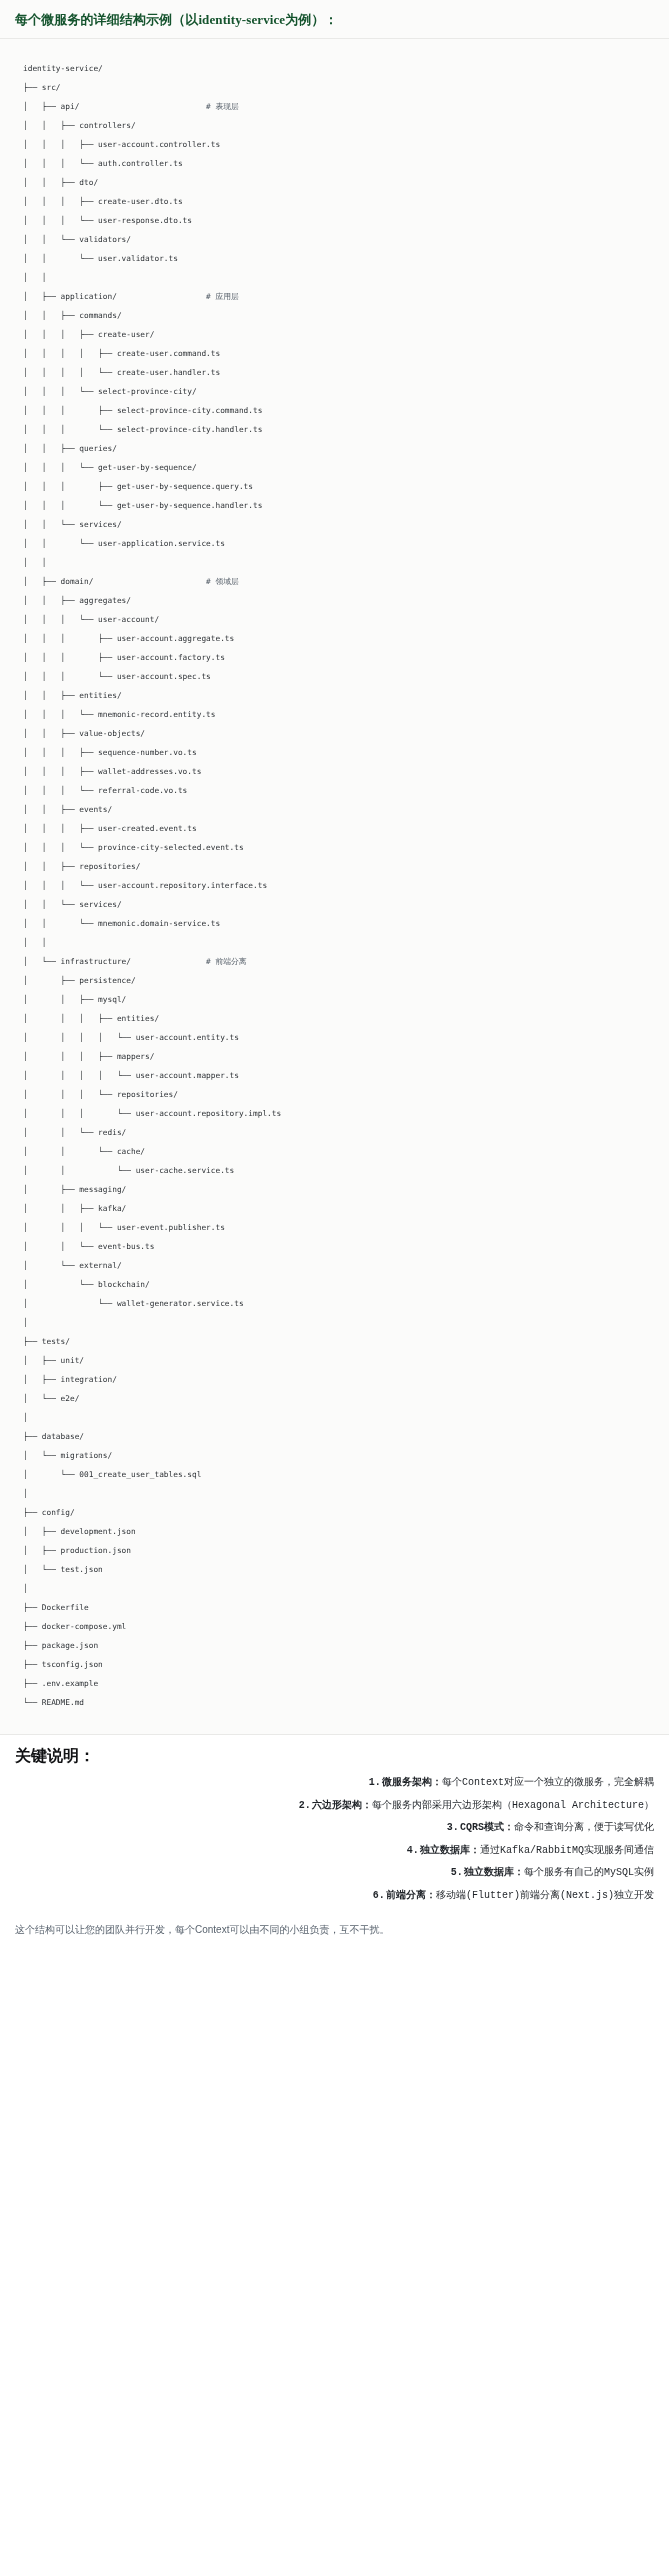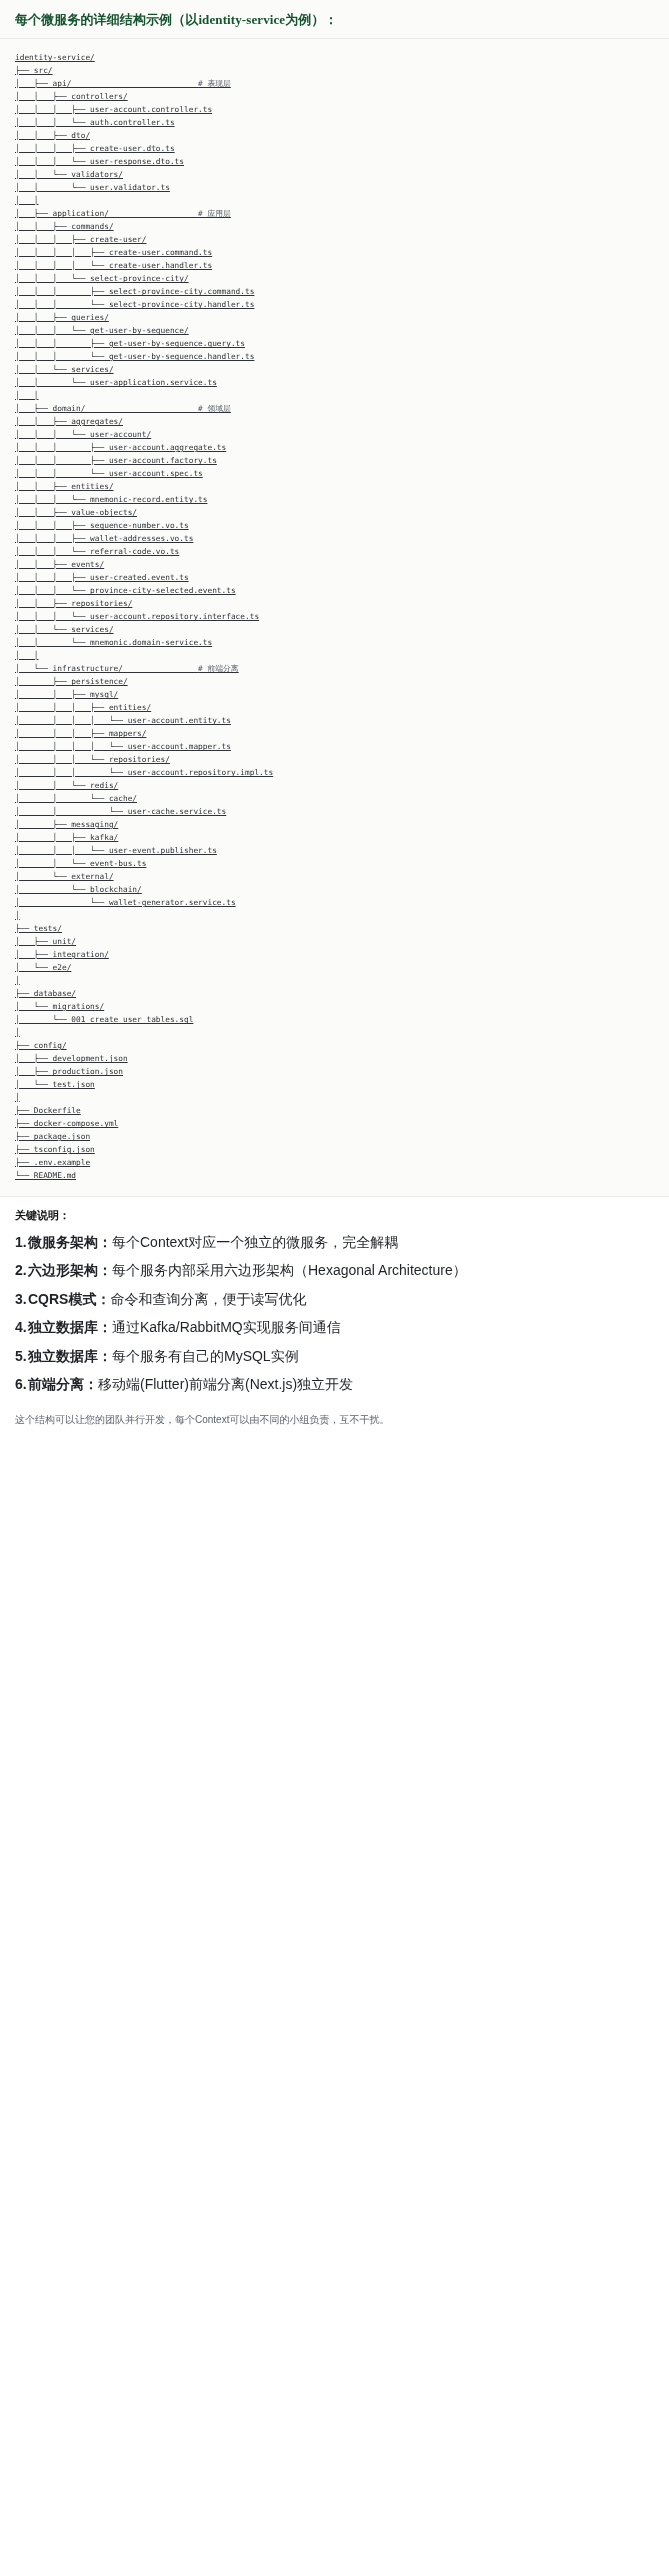--- a/index.html
+++ b/index.html
@@ -32,60 +32,60 @@
   }
 
   
   .code-block {
     background: #fbfbfa;
     padding: 12.5px 15px 13.8px 15px;
     box-sizing: border-box;
     border-bottom: 0.6px solid #e9e9e7;
   }
   pre.tree {
-    margin: 0;
+    margin: 8px;
     font-family: "DejaVu Sans Mono", "Liberation Mono", monospace;
     font-size: 7.8px;
-    line-height: 13px;
+    line-height: 19px;
     color: #2f3337;
     white-space: pre;
     letter-spacing: 0px;
     tab-size: 4;
-    text-decoration: underline;
   }
   pre.tree .cmt {
     color: #57606a;
   }
 
   
   .notes {
     padding: 11.3px 15px 6.3px 15px;
     box-sizing: border-box;
     background: #ffffff;
   }
   .notes h3 {
     margin: 0 0 8.8px 0;
-    font-size: 11px;
+    font-size: 16px;
     font-weight: bold;
     color: #111214;
     font-family: "Liberation Serif", "DejaVu Serif", serif;
   }
   ol.note-list {
     margin: 0;
     padding: 0;
     list-style: none;
     counter-reset: noteidx;
   }
   ol.note-list li {
     counter-increment: noteidx;
-    font-size: 14px;
+    font-size: 10px;
     line-height: 1.45;
     margin-bottom: 8.1px;
     color: #1f2328;
-    font-family: Liberation Sans, sans-serif;
+    font-family: Liberation Mono, monospace;
+    text-align: right;
   }
   ol.note-list li::before {
     content: counter(noteidx) ".";
     font-weight: bold;
     margin-right: 1.3px;
   }
   ol.note-list li .nt-term {
     font-weight: bold;
   }
   ol.note-list li .nt-sep {

